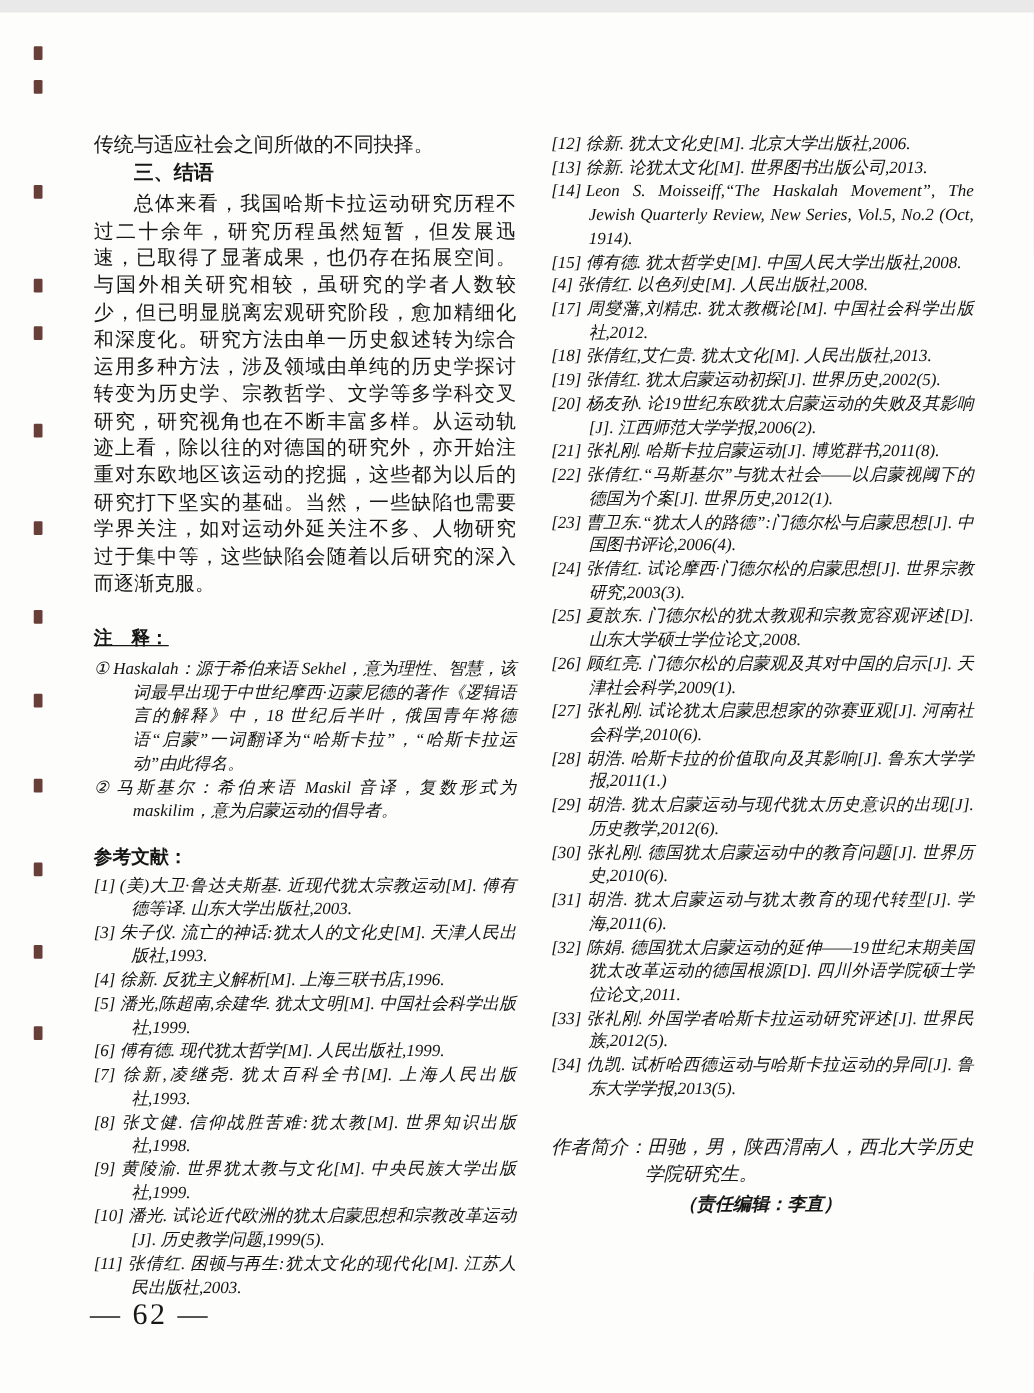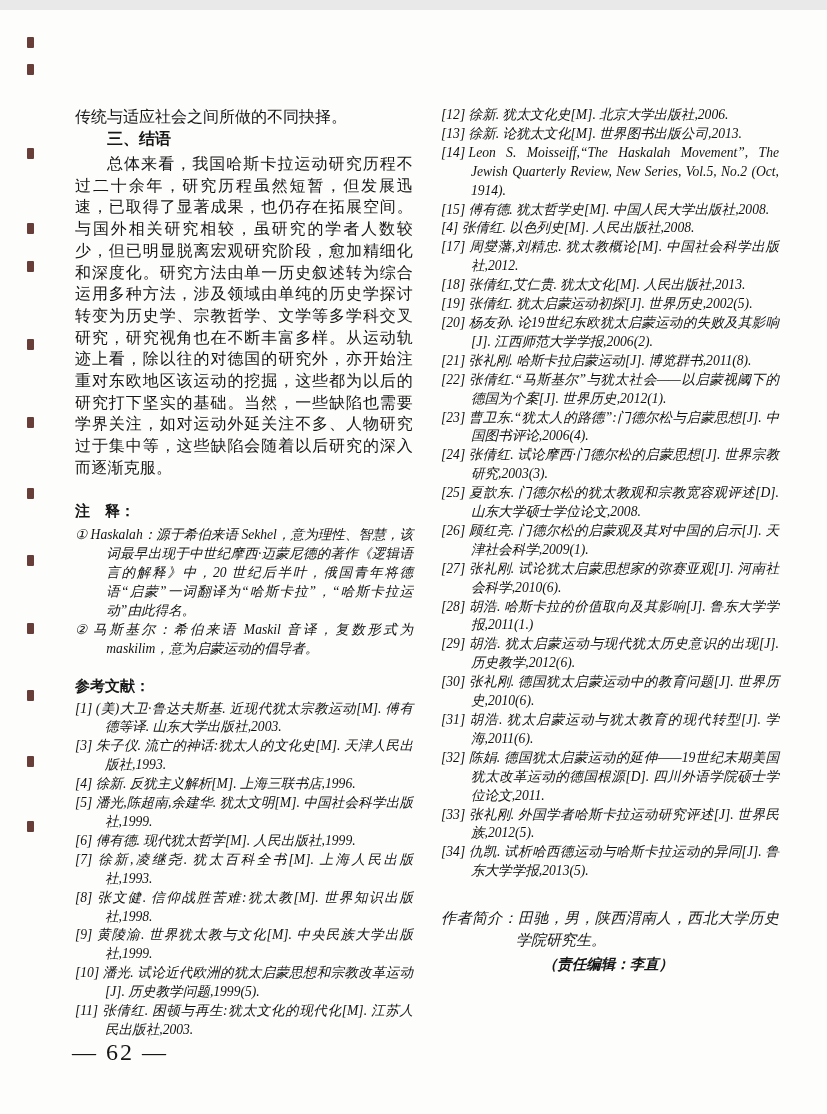--- a/index.html
+++ b/index.html
@@ -11,21 +11,21 @@
   .col{position:absolute;top:96px;width:338px;}
   .col-left{left:75px;}
   .col-right{left:441px;}
 
   .body-line{font-size:16px;line-height:21.5px;text-align:justify;}
   .section-heading{font-size:16px;line-height:21.5px;font-weight:bold;text-indent:2em;margin:0 0 4px 0;}
   .body-para{font-size:16px;line-height:21.7px;text-align:justify;text-indent:2em;letter-spacing:.2px;}
 
   .kai{font-style:italic;}
   .block-heading{font-size:15px;font-weight:bold;margin:0 0 4px 0;line-height:19px;}
-  .notes-heading{margin-top:23px;}
+  .notes-heading{margin-top:23px;text-decoration:underline;}
   .refs-heading{margin-top:19px;}
 
   .note-item{font-size:13.6px;line-height:19px;text-align:justify;padding-left:2.3em;text-indent:-2.3em;color:#111;}
   .ref-item{font-size:13.6px;line-height:18.9px;text-align:justify;padding-left:2.2em;text-indent:-2.2em;color:#111;}
   .ref-label{padding-right:.25em;}
 
   .author-bio{margin-top:26px;font-size:15px;line-height:22px;font-weight:normal;
     padding-left:5em;text-indent:-5em;text-align:justify;}
   .editor-note{margin-top:3px;font-size:14.5px;line-height:21px;text-align:center;font-weight:bold;padding-right:4px;}
 
@@ -54,21 +54,21 @@
       <div class="edge-mark" style="top: 811px;"></div>
     </div>
 
   <div class="col col-left">
     <div class="body-line">传统与适应社会之间所做的不同抉择。</div>
     <div class="section-heading">三、结语</div>
     <div class="body-para">总体来看，我国哈斯卡拉运动研究历程不过二十余年，研究历程虽然短暂，但发展迅速，已取得了显著成果，也仍存在拓展空间。与国外相关研究相较，虽研究的学者人数较少，但已明显脱离宏观研究阶段，愈加精细化和深度化。研究方法由单一历史叙述转为综合运用多种方法，涉及领域由单纯的历史学探讨转变为历史学、宗教哲学、文学等多学科交叉研究，研究视角也在不断丰富多样。从运动轨迹上看，除以往的对德国的研究外，亦开始注重对东欧地区该运动的挖掘，这些都为以后的研究打下坚实的基础。当然，一些缺陷也需要学界关注，如对运动外延关注不多、人物研究过于集中等，这些缺陷会随着以后研究的深入而逐渐克服。</div>
 
     <div class="block-heading notes-heading">注　释：</div>
     <div id="notes-list" class="kai">
-        <div class="note-item"><span class="ref-label">①</span><span>Haskalah：源于希伯来语 Sekhel，意为理性、智慧，该词最早出现于中世纪摩西·迈蒙尼德的著作《逻辑语言的解释》中，20 世纪后半叶，俄国青年将德语“启蒙”一词翻译为“哈斯卡拉”，“哈斯卡拉运动”由此得名。</span></div>
+        <div class="note-item"><span class="ref-label">①</span><span>Haskalah：源于希伯来语 Sekhel，意为理性、智慧，该词最早出现于中世纪摩西·迈蒙尼德的著作《逻辑语言的解释》中，18 世纪后半叶，俄国青年将德语“启蒙”一词翻译为“哈斯卡拉”，“哈斯卡拉运动”由此得名。</span></div>
         <div class="note-item"><span class="ref-label">②</span><span>马斯基尔：希伯来语 Maskil 音译，复数形式为 maskilim，意为启蒙运动的倡导者。</span></div>
       </div>
 
     <div class="block-heading refs-heading">参考文献：</div>
     <div id="refs-left" class="kai">
         <div class="ref-item"><span class="ref-label">[1]</span><span>(美)大卫·鲁达夫斯基. 近现代犹太宗教运动[M]. 傅有德等译. 山东大学出版社,2003.</span></div>
         <div class="ref-item"><span class="ref-label">[3]</span><span>朱子仪. 流亡的神话:犹太人的文化史[M]. 天津人民出版社,1993.</span></div>
         <div class="ref-item"><span class="ref-label">[4]</span><span>徐新. 反犹主义解析[M]. 上海三联书店,1996.</span></div>
         <div class="ref-item"><span class="ref-label">[5]</span><span>潘光,陈超南,余建华. 犹太文明[M]. 中国社会科学出版社,1999.</span></div>
         <div class="ref-item"><span class="ref-label">[6]</span><span>傅有德. 现代犹太哲学[M]. 人民出版社,1999.</span></div>

